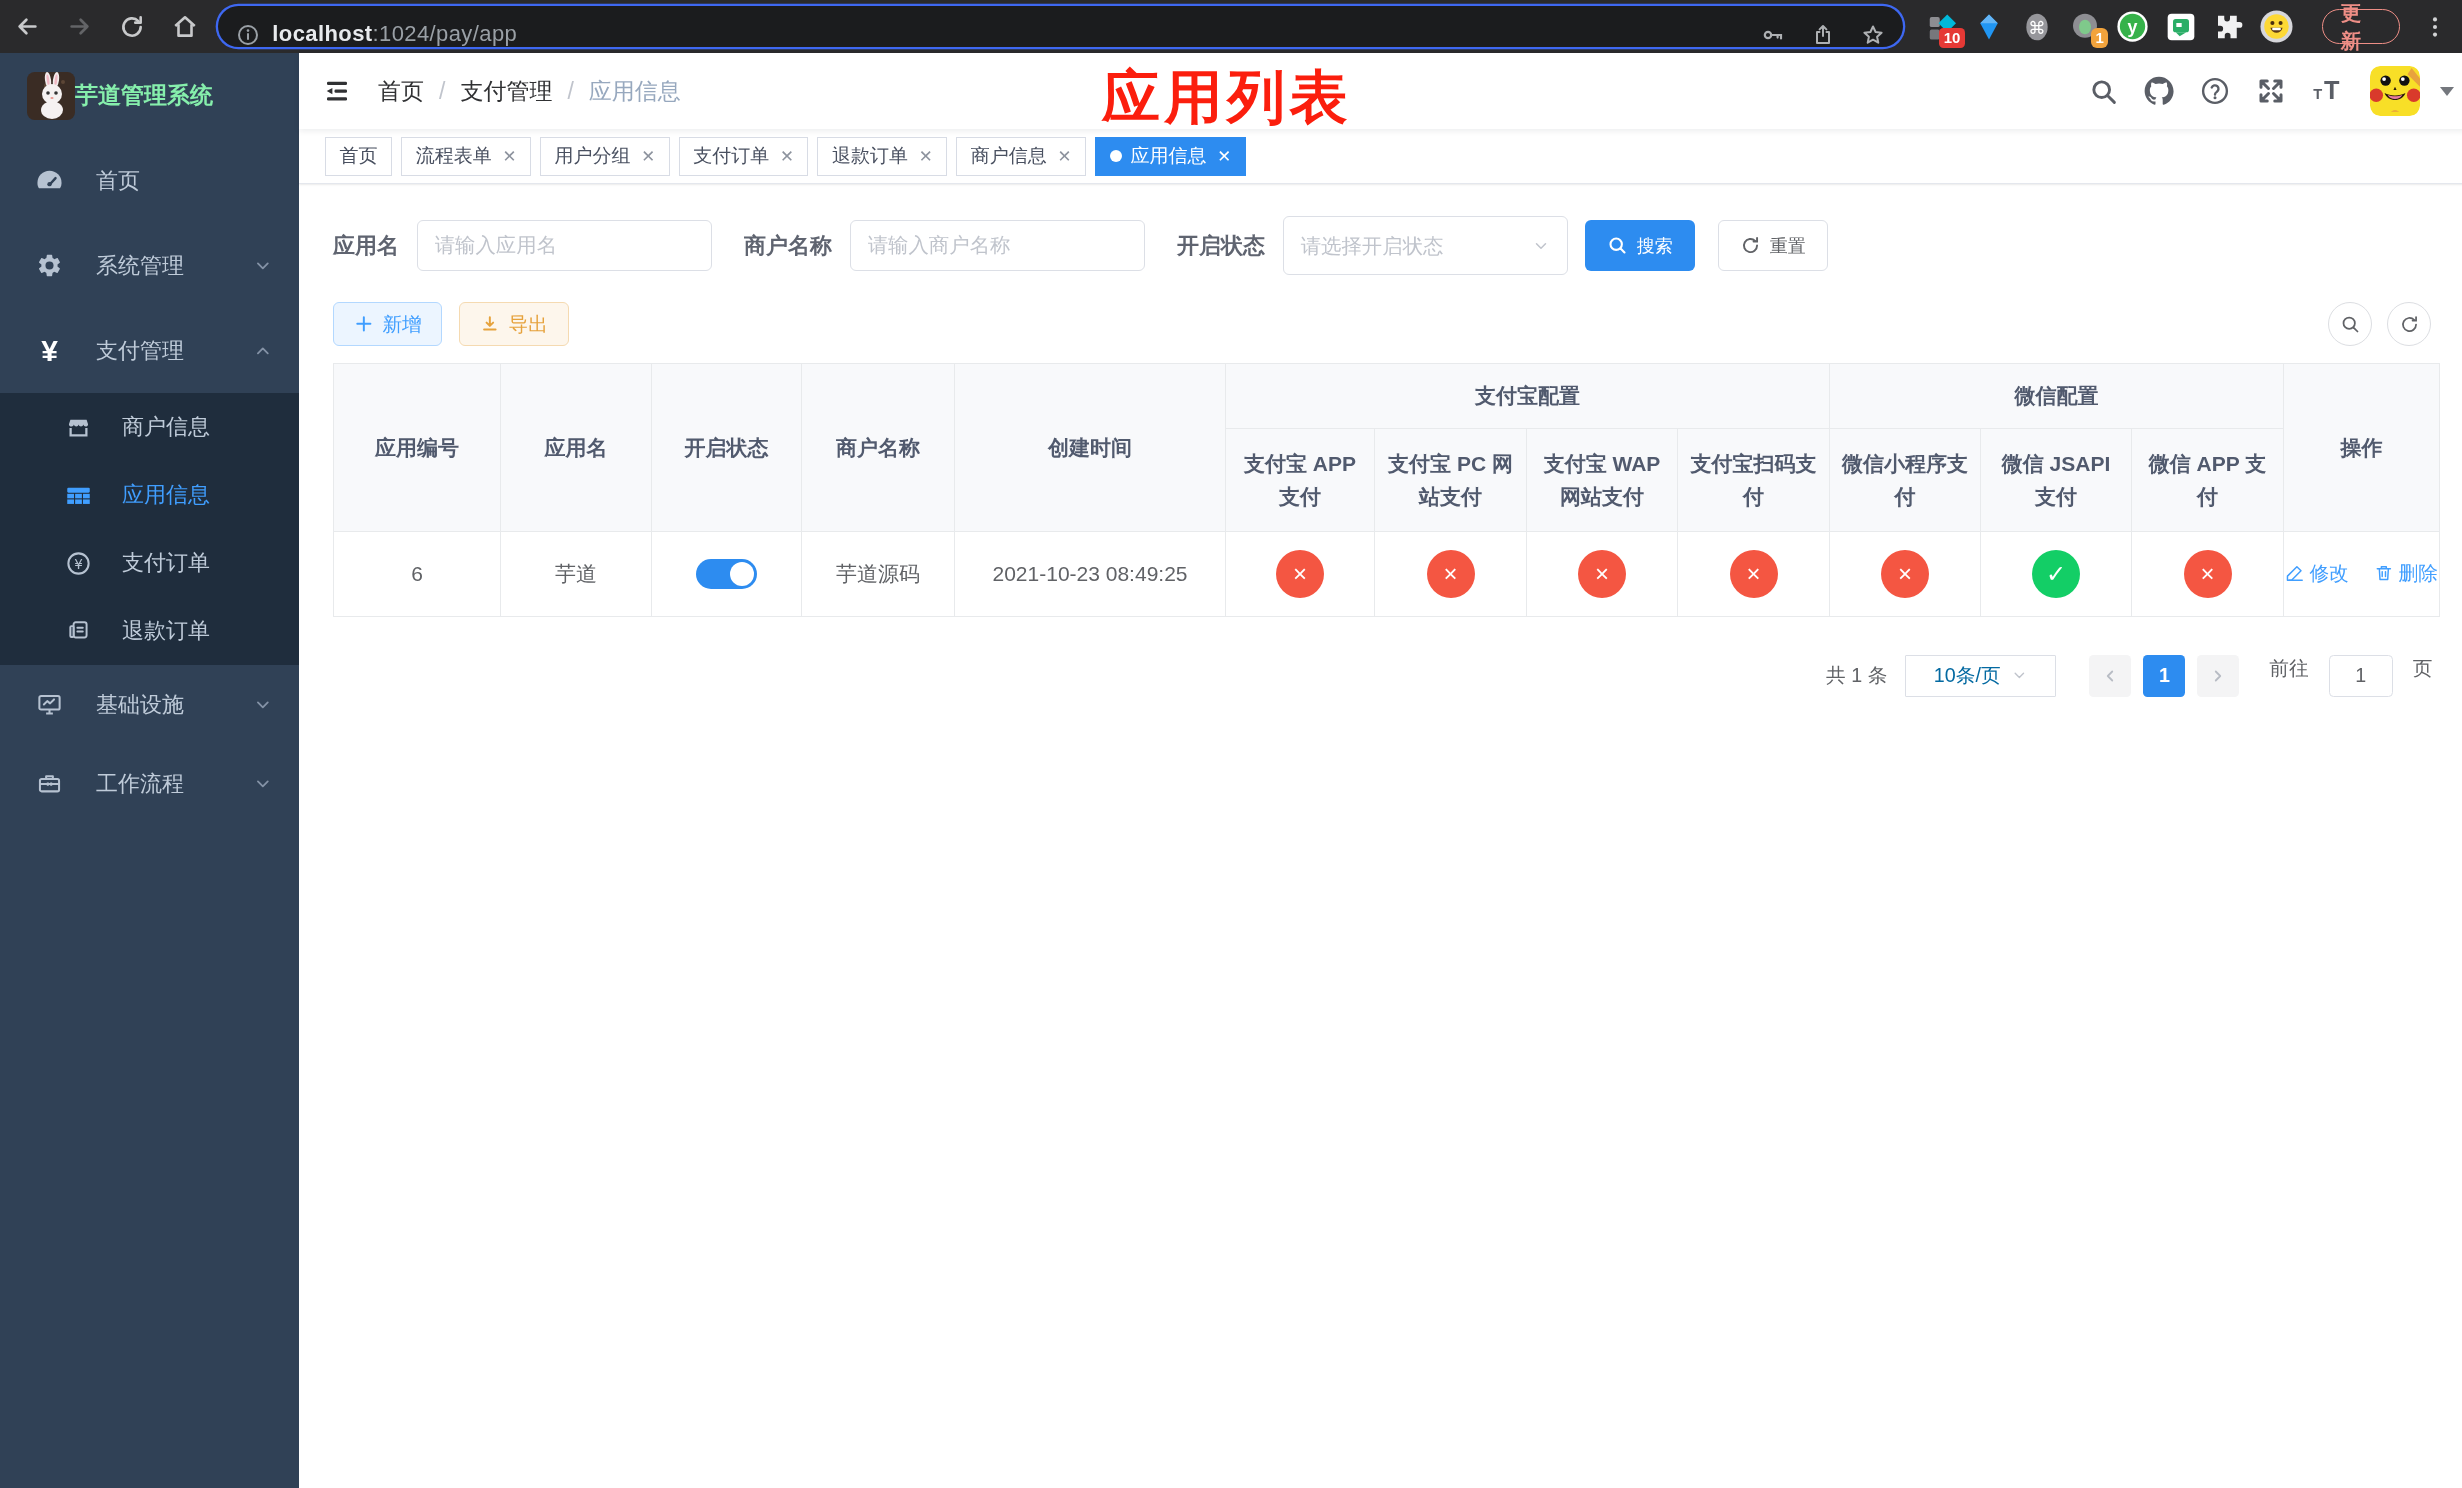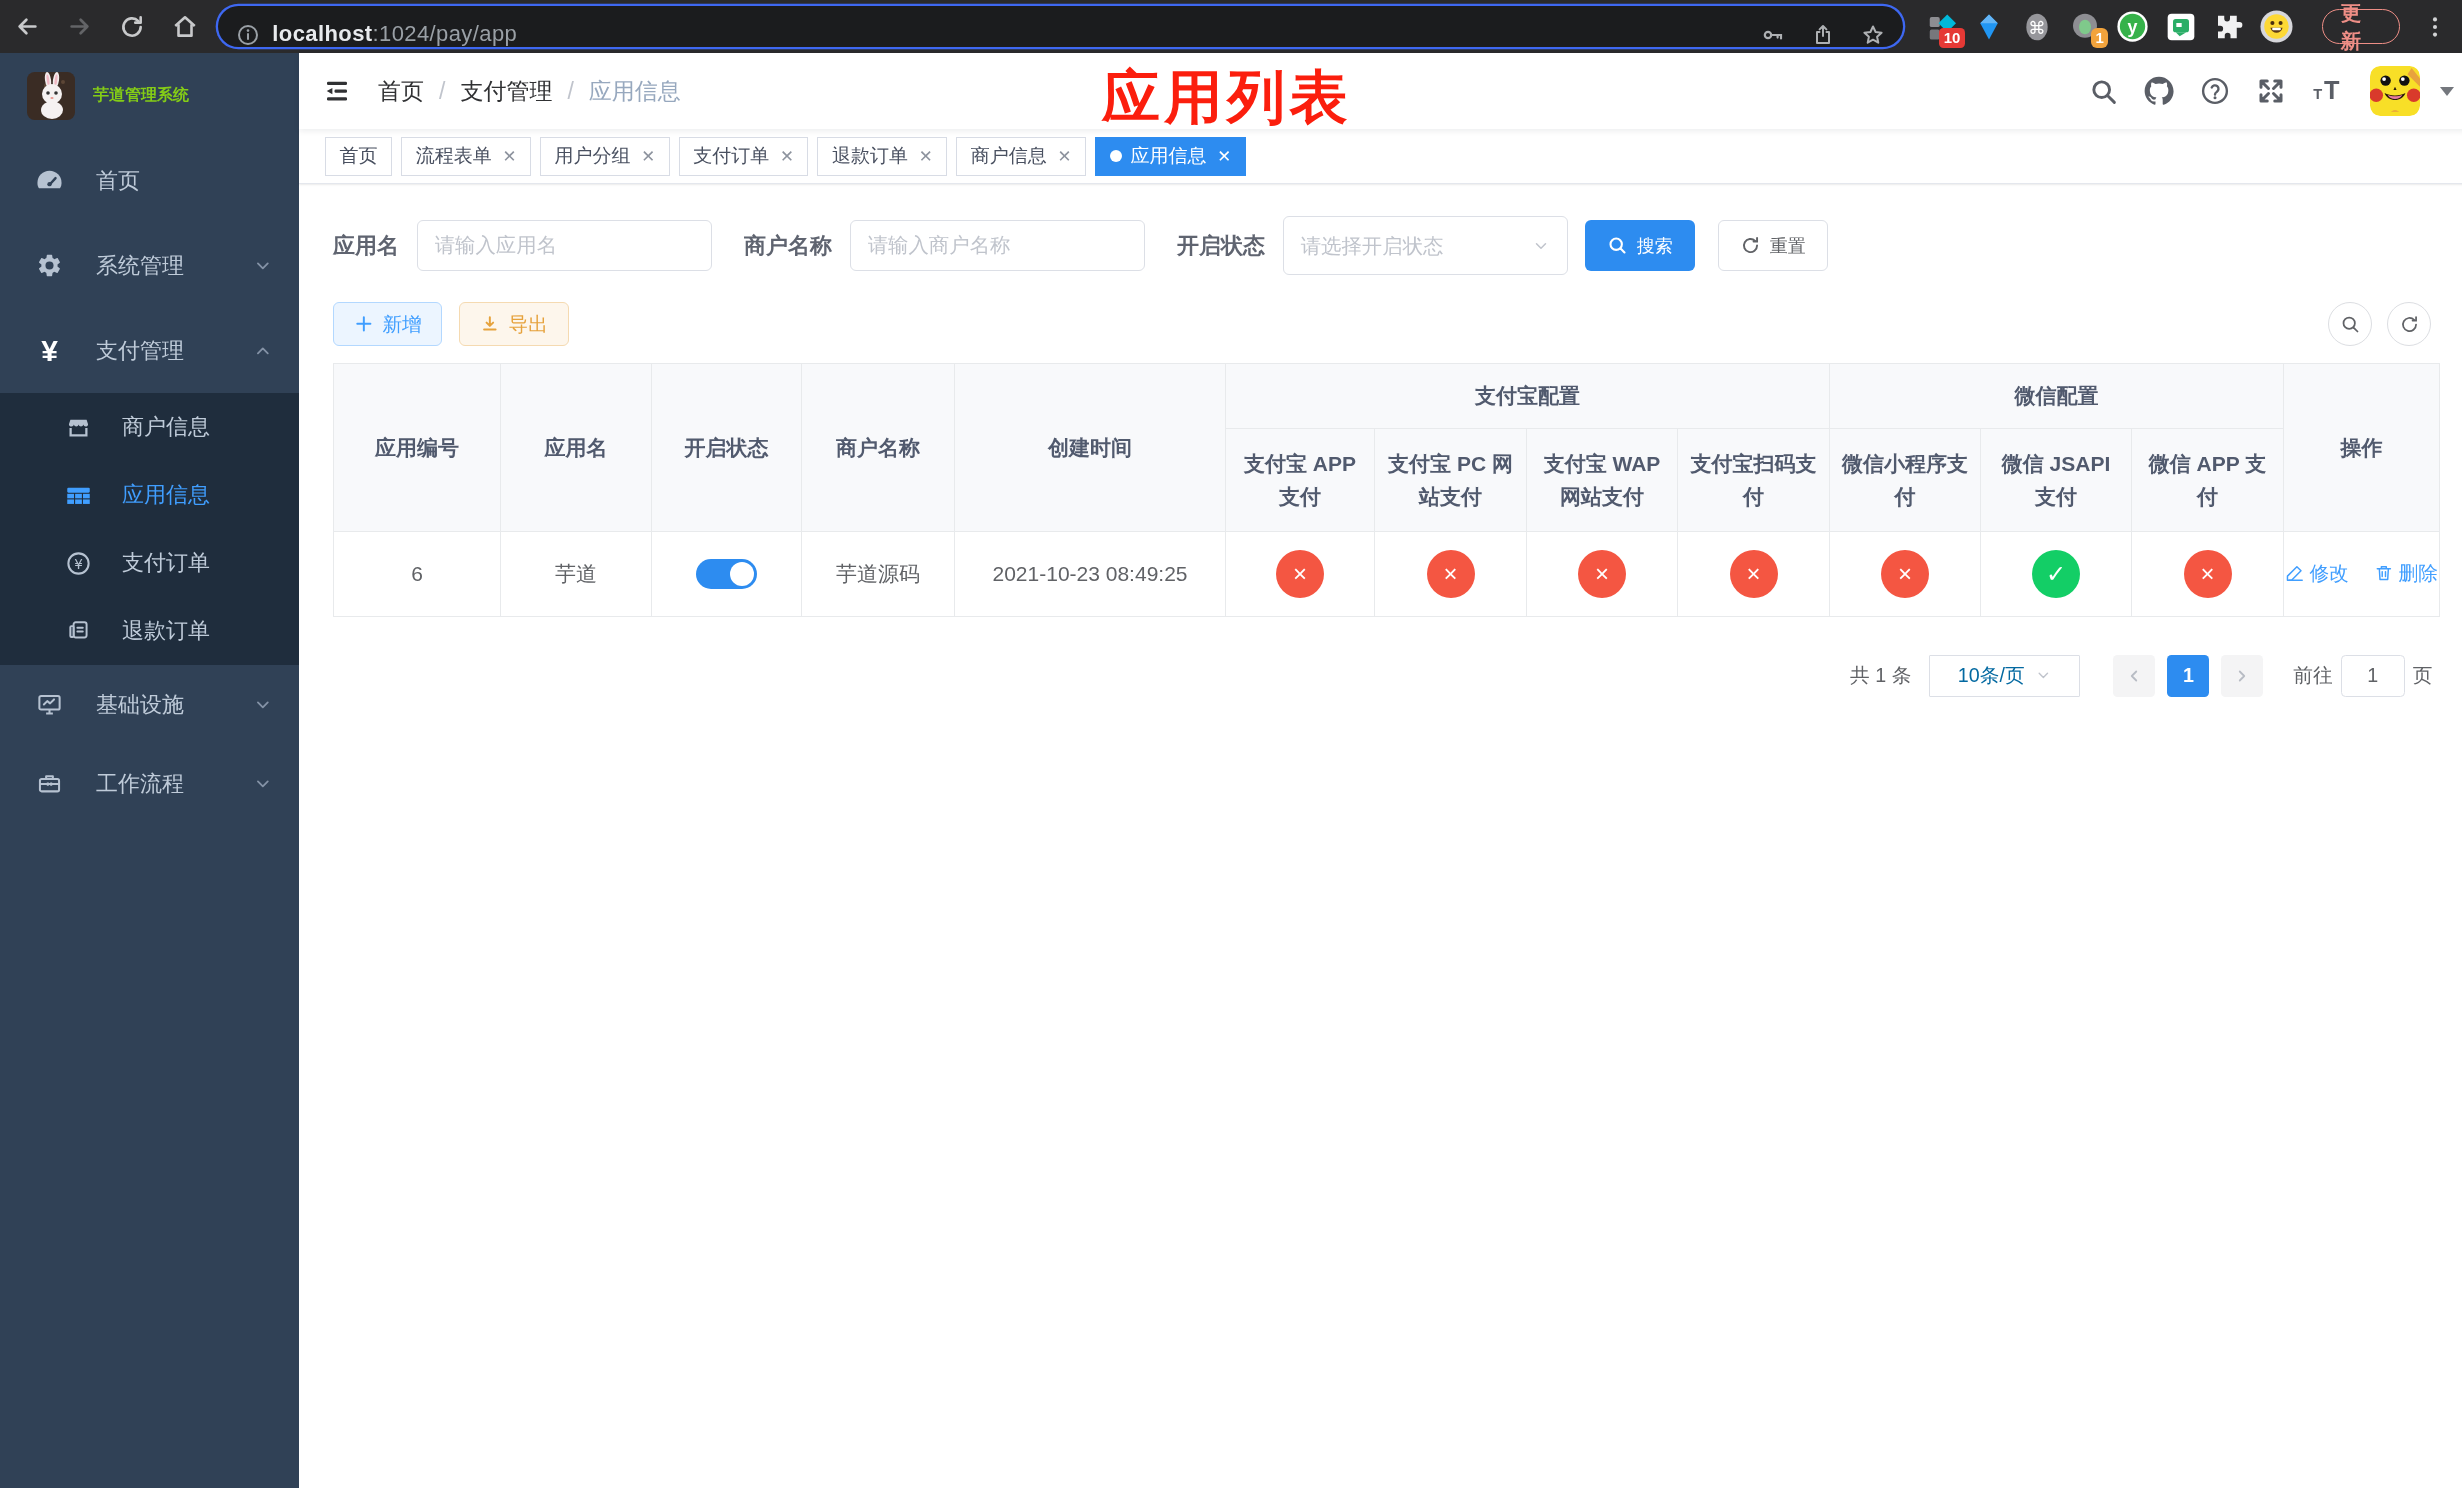--- a/index.html
+++ b/index.html
@@ -25,21 +25,21 @@
   .badge.orange { background:#f2a33c; border-radius:6px; }
   .update-pill { margin-left:15px; height:35px; border:1.5px solid #ee8e86; border-radius:17.4px; color:#ee8e86;
     font-size:20.4px; display:flex; align-items:center; padding:0 18px; font-weight:600; cursor:pointer; }
   .menu-dots { margin:0 13.6px 0 9px; color:#d2d3d5; display:flex; cursor:pointer; }
 
   
   .app { display:flex; height:1436px; }
   .sidebar { width:299px; background:#304156; color:#bfcbd9; flex-shrink:0; }
   .logo-row { height:85px; display:flex; align-items:center; padding-left:27px; }
   .logo-img { width:48px; height:48px; border-radius:7.6px; overflow:hidden; flex-shrink:0; }
-  .logo-title { color:#84cc16; font-weight:700; font-size:16px; margin-left:18px; }
+  .logo-title { color:#86efac; font-weight:700; font-size:23px; }
   .mi { height:85px; display:flex; align-items:center; padding:0 26px 0 32px; font-size:22px; cursor:pointer; }
   .mi .ic { width:35px; display:flex; justify-content:center; color:#b6c2d1; }
   .mi .lbl { margin-left:29px; flex:1; }
   .chev { color:#8492a6; display:flex; }
   .submenu { background:#1f2d3d; }
   .smi { height:68px; display:flex; align-items:center; padding-left:61px; font-size:22px; cursor:pointer; }
   .smi .ic { width:35px; display:flex; justify-content:center; color:#b6c2d1; }
   .smi .lbl { margin-left:26px; }
   .smi.active, .smi.active .ic { color:#409eff; }
   .mi.sec { height:79px; }
@@ -113,21 +113,21 @@
   
   .pagination { margin-top:38px; display:flex; align-items:center; justify-content:flex-end; font-size:19.7px; color:#606266; padding-right:7.6px; }
   .pg-total { margin-right:18px; }
   .pg-size { width:151px; height:42px; border:0.8px solid #dcdfe6; border-radius:1px; display:flex; align-items:center;
     justify-content:center; gap:10.6px; color:#0369a1; cursor:pointer; margin-right:33px; }
   .pg-btn { width:42px; height:42px; border-radius:4.5px; background:#f4f4f5; color:#b8bcc4; display:flex; align-items:center;
     justify-content:center; cursor:pointer; }
   .pg-page { width:42px; height:42px; border-radius:4.5px; background:#2d8cf0; color:#fff; font-weight:700; display:flex;
     align-items:center; justify-content:center; margin:0 12px; cursor:pointer; }
   .pg-next { margin-right:30px; }
-  .pg-goto { display:flex; align-items:center; gap:8px; }
+  .pg-goto { display:flex; gap:20px; }
   .pg-input { width:64px; height:42px; border:0.8px solid #dcdfe6; border-radius:4.5px; text-align:center; font-size:19.7px; color:#606266; font-family:inherit; }
 </style>
 </head>
 <body>
 
 <div class="chrome">
   <div class="nav-btns">
     <span class="nbtn">
         <svg width="27" height="27" viewBox="0 0 24 24" fill="none" stroke="currentColor" stroke-width="2.4" stroke-linecap="round" stroke-linejoin="round">
           <path d="M19 12H5M11 6l-6 6 6 6"></path>

